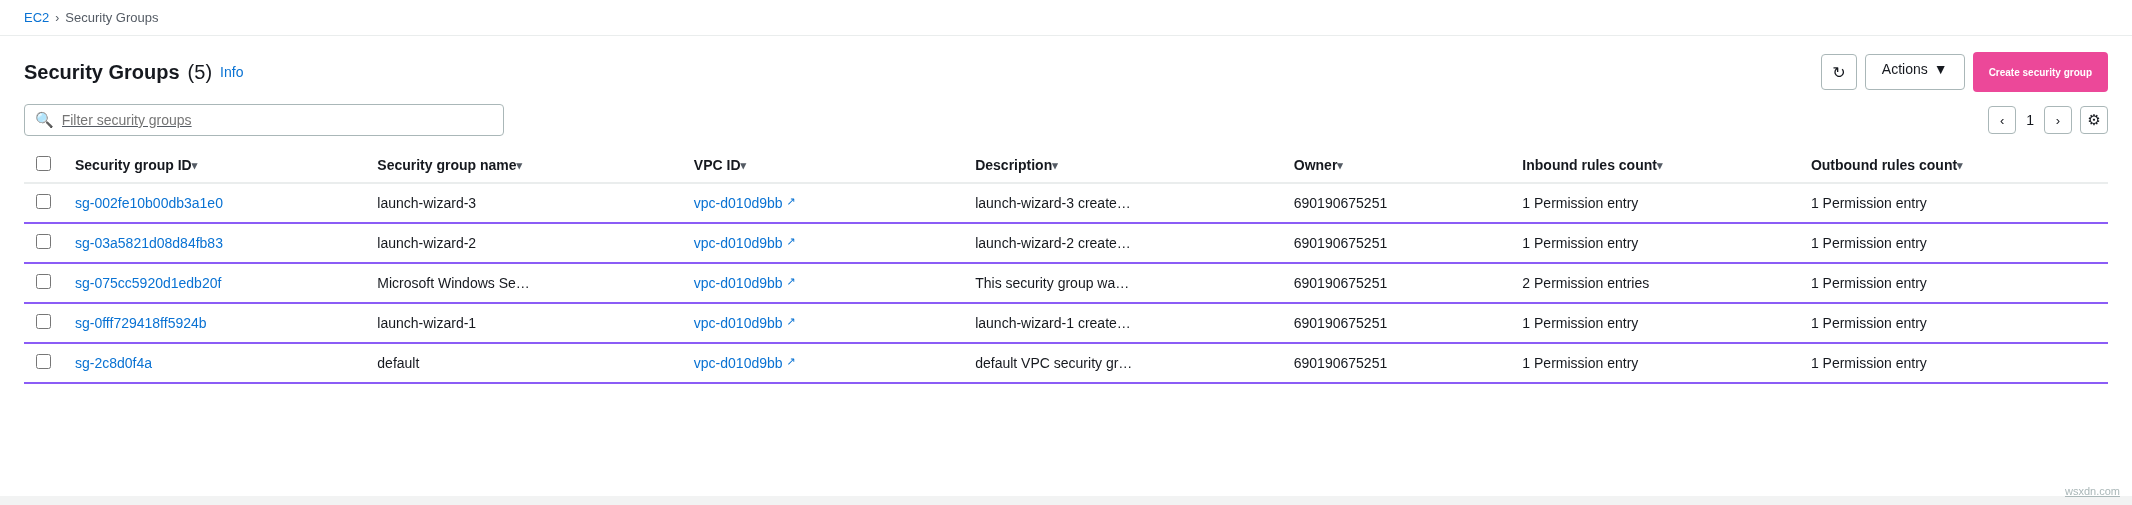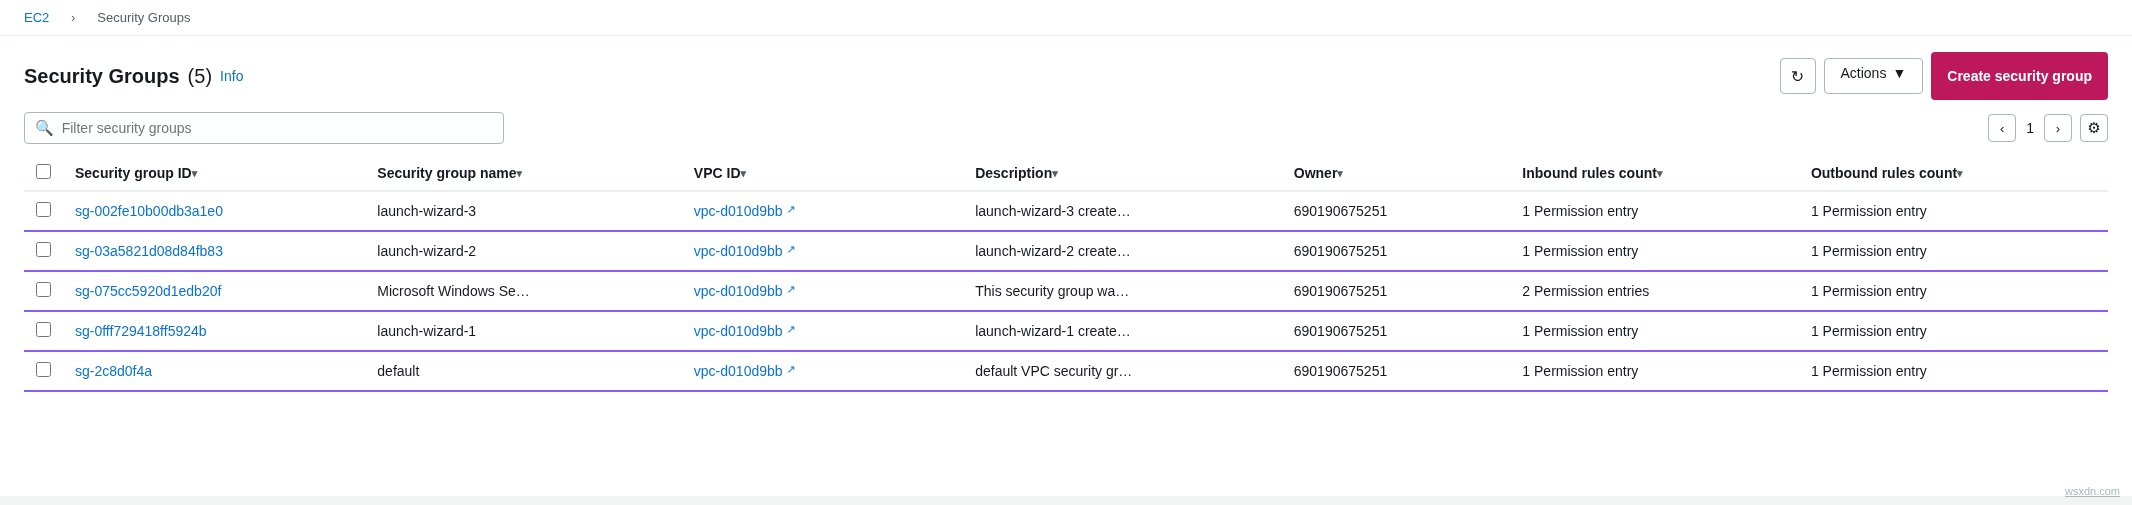--- a/index.html
+++ b/index.html
@@ -1,19 +1,19 @@
 <!DOCTYPE html>
 <html><head>
   <meta charset="utf-8">
   <style>
     * { box-sizing: border-box; margin: 0; padding: 0; }
     body { font-family: "Amazon Ember", "Helvetica Neue", Arial, sans-serif; font-size: 14px; background: #f2f3f3; color: #16191f; }
 
     .breadcrumb {
-      display: flex; align-items: center; gap: 22px;
+      display: flex; align-items: center; gap: 6px;
       padding: 10px 24px; font-size: 13px; color: #545b64;
       background: #fff; border-bottom: 1px solid #eaeded;
     }
     .breadcrumb a { color: #0972d3; text-decoration: none; }
     .breadcrumb-separator { color: #545b64; font-size: 12px; }
 
     .main-content { padding: 16px 24px; background: #fff; min-height: 460px; }
 
     .page-header {
       display: flex; align-items: center; justify-content: space-between;
@@ -33,36 +33,36 @@
     }
 
     .actions-btn {
       display: flex; align-items: flex-start; gap: 6px;
       padding: 6px 16px; border: 1px solid #aab7b8; border-radius: 4px;
       background: #fff; cursor: pointer; font-size: 14px; color: #16191f; height: 36px;
     }
 
     .create-btn {
       padding: 6px 16px; border: none; border-radius: 4px;
-      background: #be185d; cursor: pointer; font-size: 14px; color: #fff;
-      font-weight: 600; height: 48px; white-space: nowrap;
+      background: #ec4899; cursor: pointer; font-size: 10px; color: #fff;
+      font-weight: 600; height: 40px; white-space: nowrap;
     }
 
     .search-bar-row {
       display: flex; align-items: center; justify-content: space-between;
       margin-bottom: 12px;
     }
     .search-input-wrapper {
       display: flex; align-items: center; gap: 8px;
       border: 1px solid #aab7b8; border-radius: 4px;
       padding: 6px 10px; width: 480px; background: #fff;
     }
     .search-input-wrapper input {
       border: none; outline: none; font-size: 14px; color: #545b64;
-      width: 100%; background: transparent;
+      width: 100%; background: transparent; text-decoration: underline;
     }
     .search-icon { color: #545b64; font-size: 15px; }
 
     .pagination-row { display: flex; align-items: center; gap: 4px; }
     .page-nav-btn {
       width: 28px; height: 28px; border: 1px solid #aab7b8; border-radius: 4px;
       background: #fff; cursor: pointer; display: flex; align-items: center; justify-content: center;
       font-size: 13px; color: #16191f;
     }
     .page-number { font-size: 14px; color: #16191f; padding: 0 6px; }

